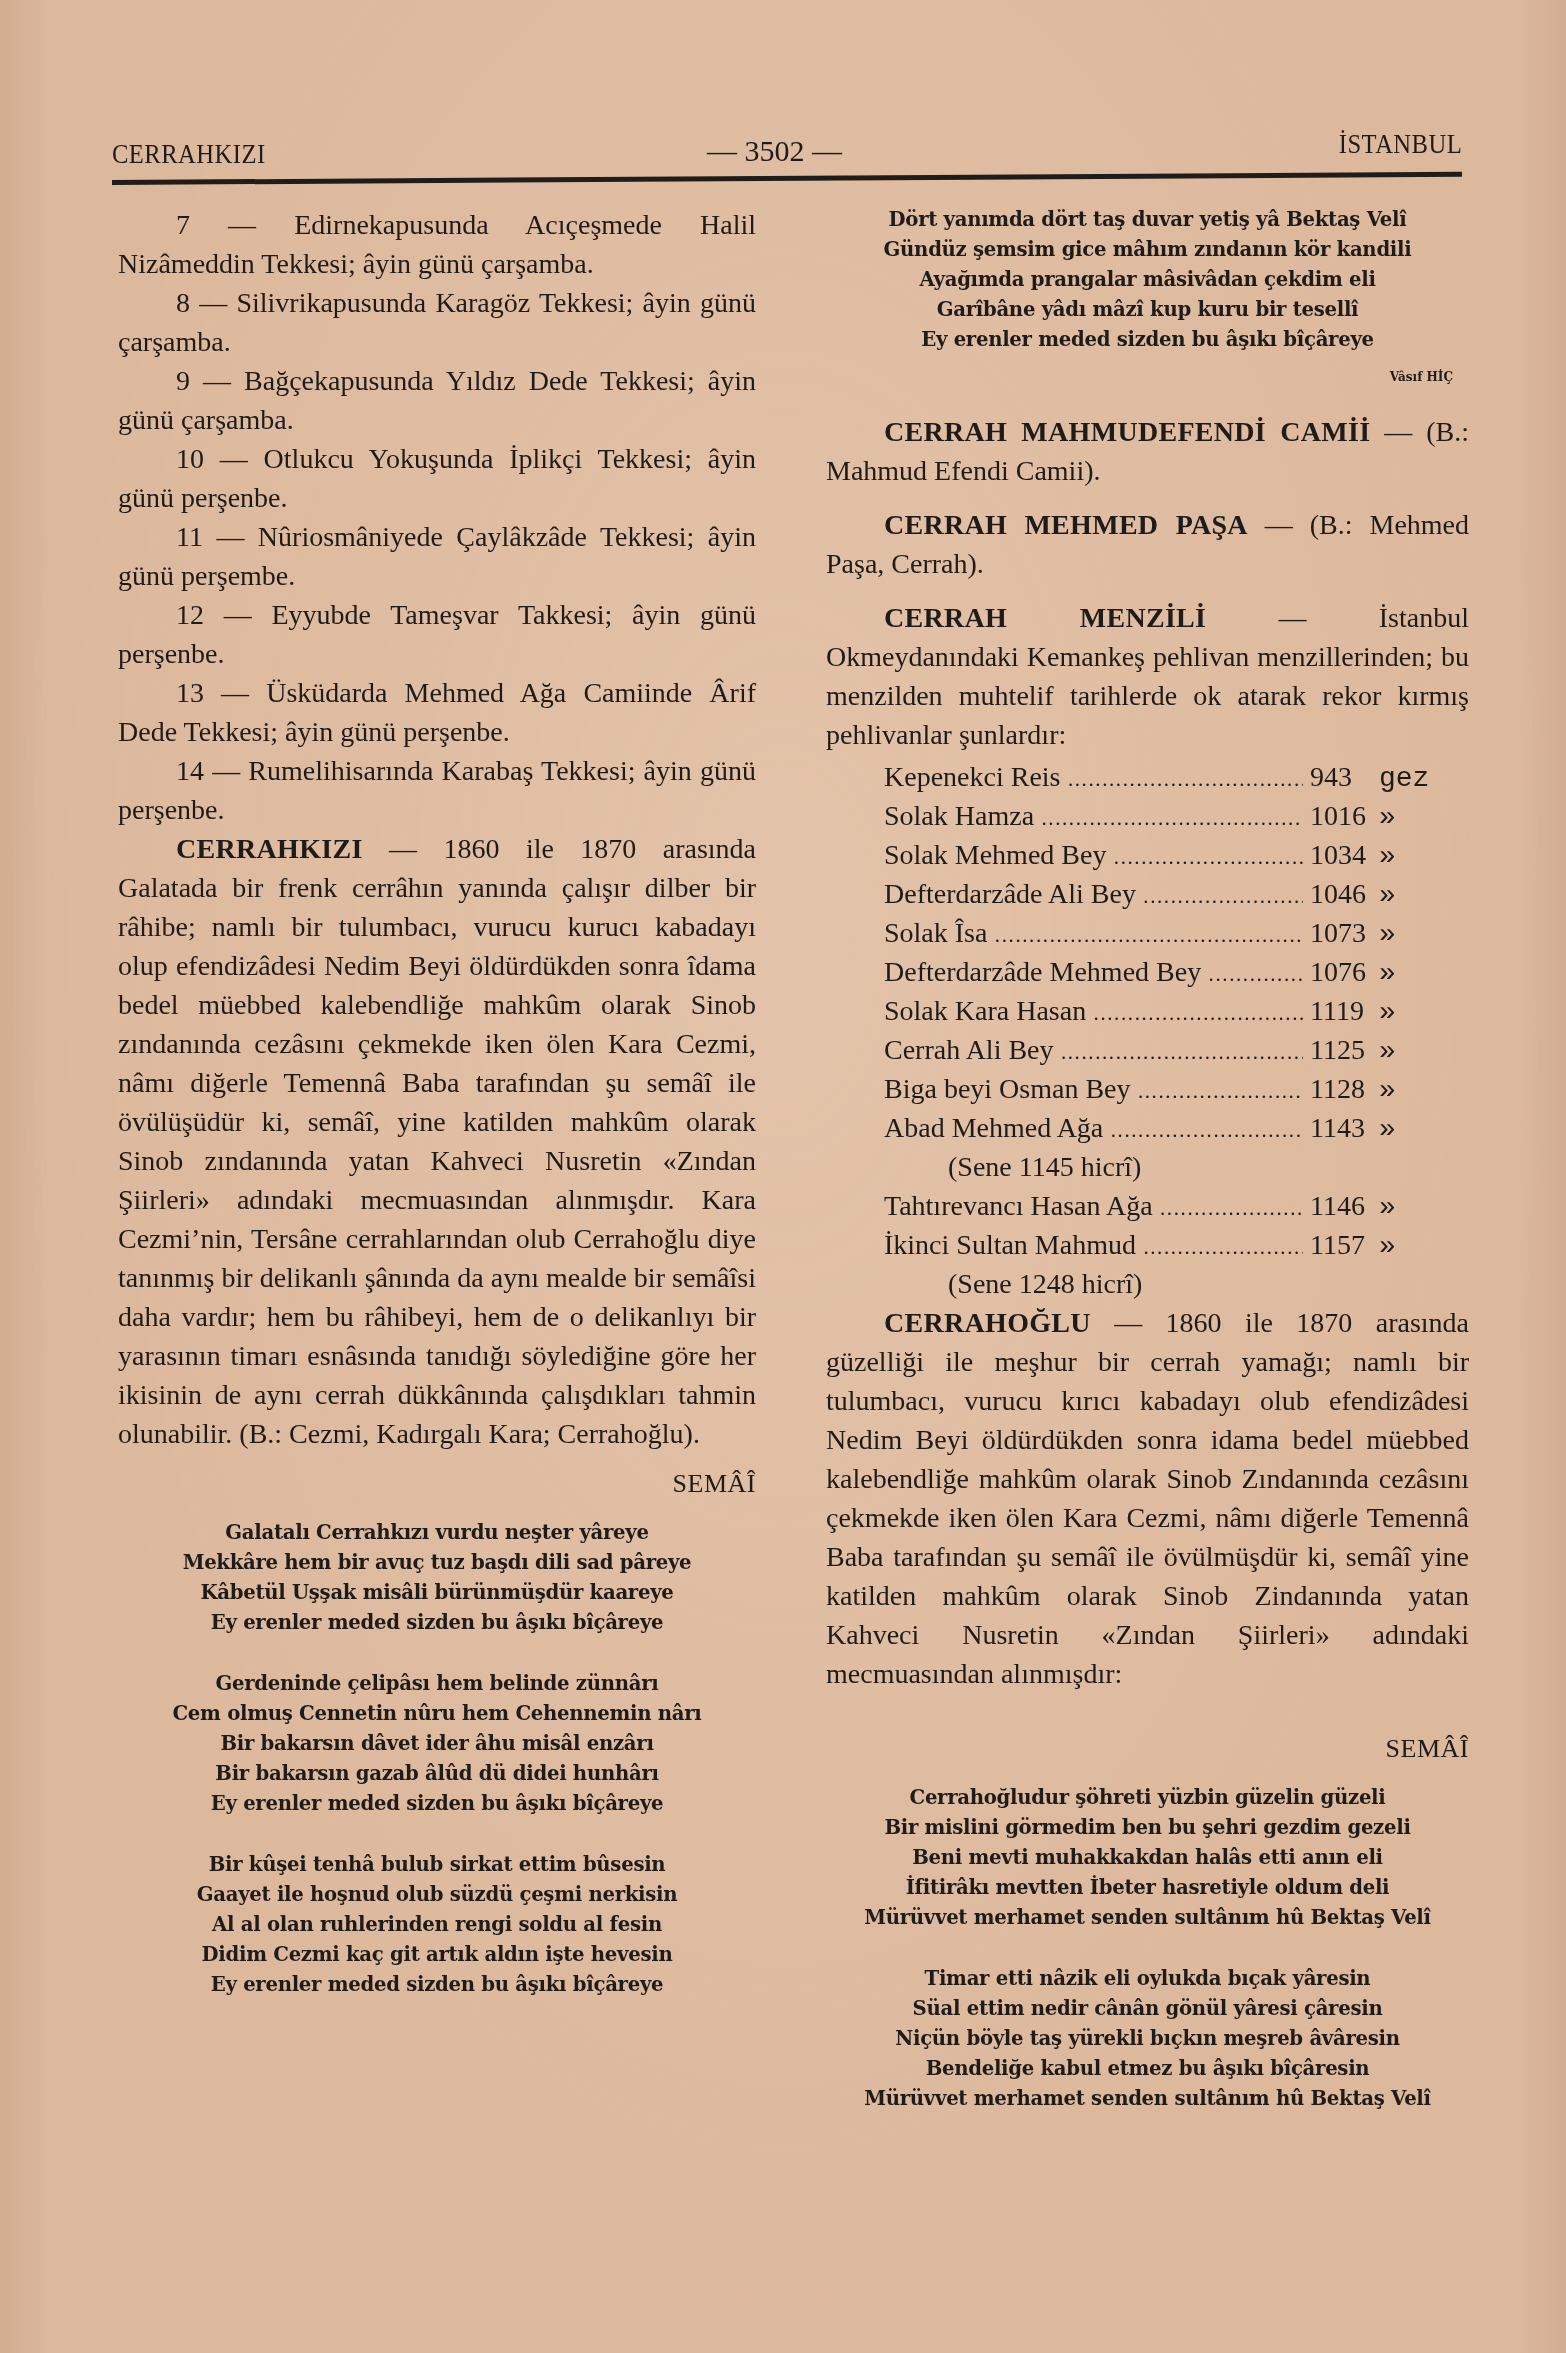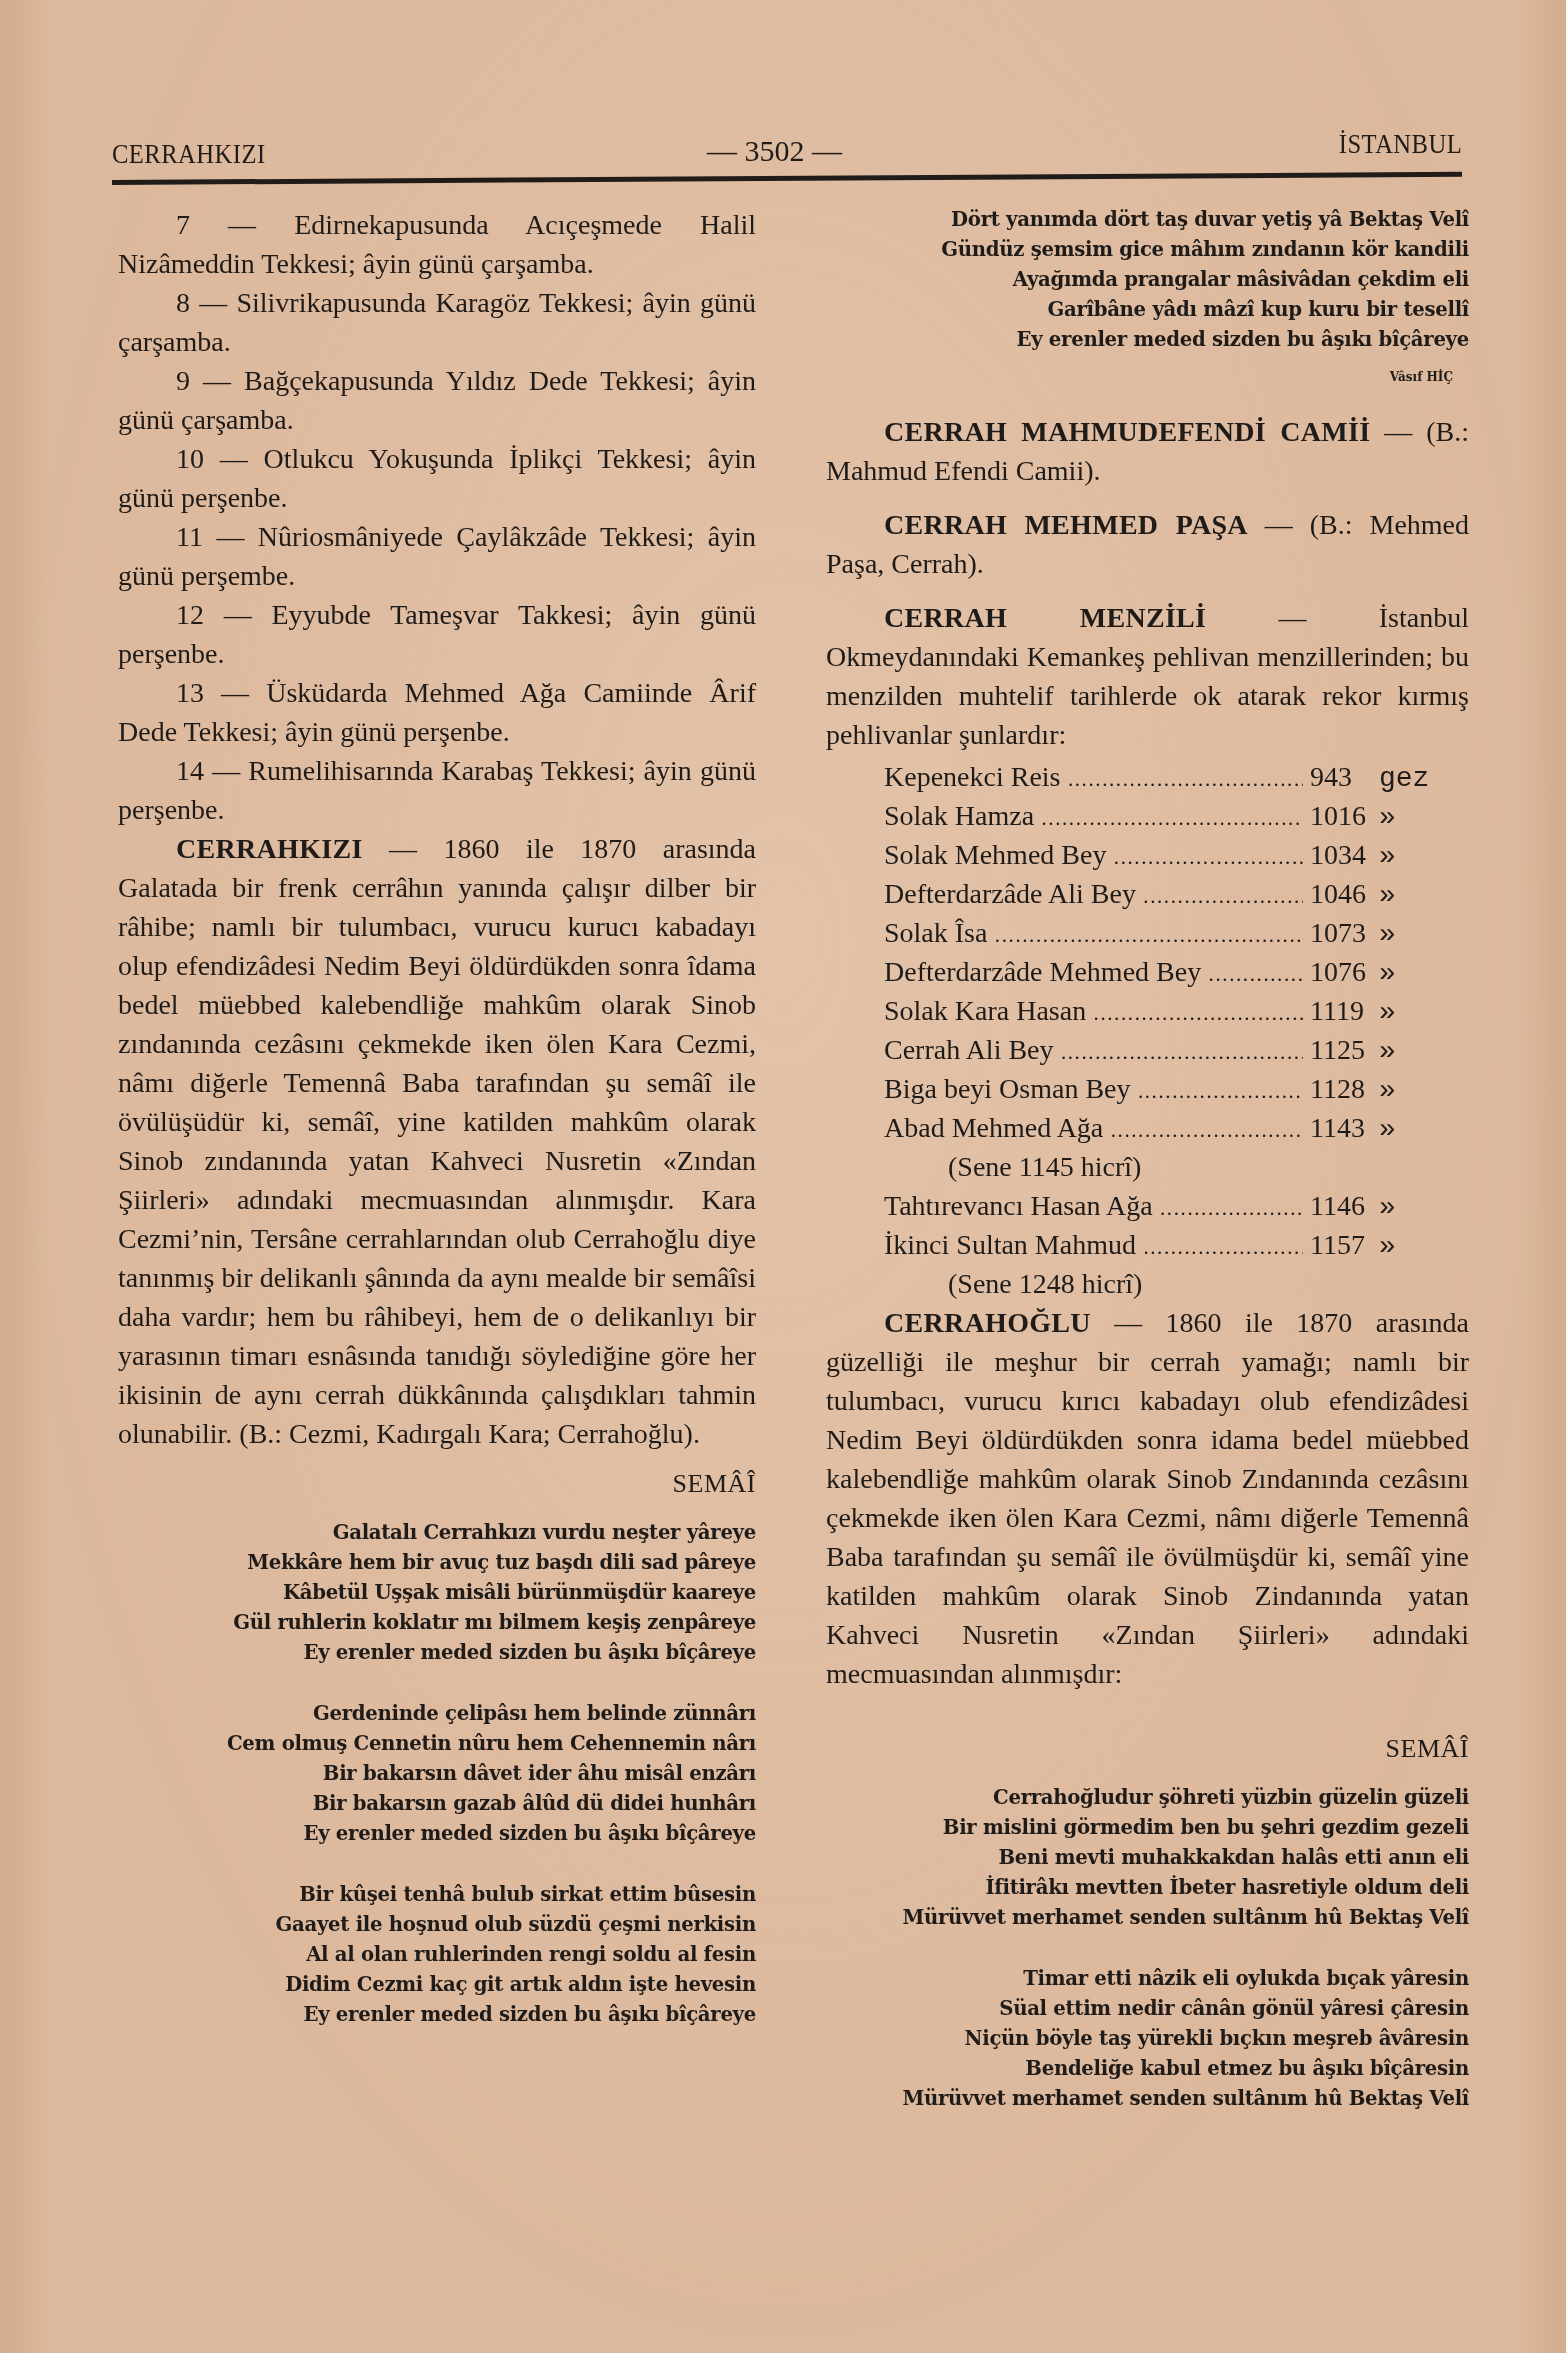--- a/index.html
+++ b/index.html
@@ -74,21 +74,21 @@
       font-weight: normal;
       font-size: 26px;
       margin: 10.6px 0 15px 0;
       letter-spacing: 0.5px;
     }
     .poem {
       font-family: "DejaVu Serif", serif;
       font-weight: bold;
       font-size: 19.7px;
       line-height: 30px;
-      text-align: right;
+      text-align: center;
       white-space: nowrap;
       letter-spacing: -0.3px;
     }
     .stanza { margin-bottom: 31px; }
     .stanza:last-child { margin-bottom: 0; }
     .signature {
       text-align: right;
       font-family: "DejaVu Serif", serif;
       font-weight: bold;
       font-size: 12px;
@@ -150,21 +150,20 @@
       <span class="entry-head">CERRAHKIZI</span>
       <span>— 1860 ile 1870 arasında Galatada bir frenk cerrâhın yanında çalışır dilber bir râhibe; namlı bir tulumbacı, vurucu kurucı kabadayı olup efendizâdesi Nedim Beyi öldürdükden sonra îdama bedel müebbed kalebendliğe mahkûm olarak Sinob zındanında cezâsını çekmekde iken ölen Kara Cezmi, nâmı diğerle Temennâ Baba tarafından şu semâî ile övülüşüdür ki, semâî, yine katilden mahkûm olarak Sinob zındanında yatan Kahveci Nusretin «Zından Şiirleri» adındaki mecmuasından alınmışdır. Kara Cezmi’nin, Tersâne cerrahlarından olub Cerrahoğlu diye tanınmış bir delikanlı şânında da aynı mealde bir semâîsi daha vardır; hem bu râhibeyi, hem de o delikanlıyı bir yarasının timarı esnâsında tanıdığı söylediğine göre her ikisinin de aynı cerrah dükkânında çalışdıkları tahmin olunabilir. (B.: Cezmi, Kadırgalı Kara; Cerrahoğlu).</span>
     </p>
 
     <div class="poem-title">SEMÂÎ</div>
     <div class="poem" id="left-poem">
         <div class="stanza">
           <div class="poem-line">Galatalı Cerrahkızı vurdu neşter yâreye</div>
           <div class="poem-line">Mekkâre hem bir avuç tuz başdı dili sad pâreye</div>
           <div class="poem-line">Kâbetül Uşşak misâli bürünmüşdür kaareye</div>
-          <div class="poem-line">Gül ruhlerin koklatır mı bilmem keşiş zenpâreye</div>
           <div class="poem-line">Ey erenler meded sizden bu âşıkı bîçâreye</div>
         </div>
         <div class="stanza">
           <div class="poem-line">Gerdeninde çelipâsı hem belinde zünnârı</div>
           <div class="poem-line">Cem olmuş Cennetin nûru hem Cehennemin nârı</div>
           <div class="poem-line">Bir bakarsın dâvet ider âhu misâl enzârı</div>
           <div class="poem-line">Bir bakarsın gazab âlûd dü didei hunhârı</div>
           <div class="poem-line">Ey erenler meded sizden bu âşıkı bîçâreye</div>
         </div>
         <div class="stanza">

